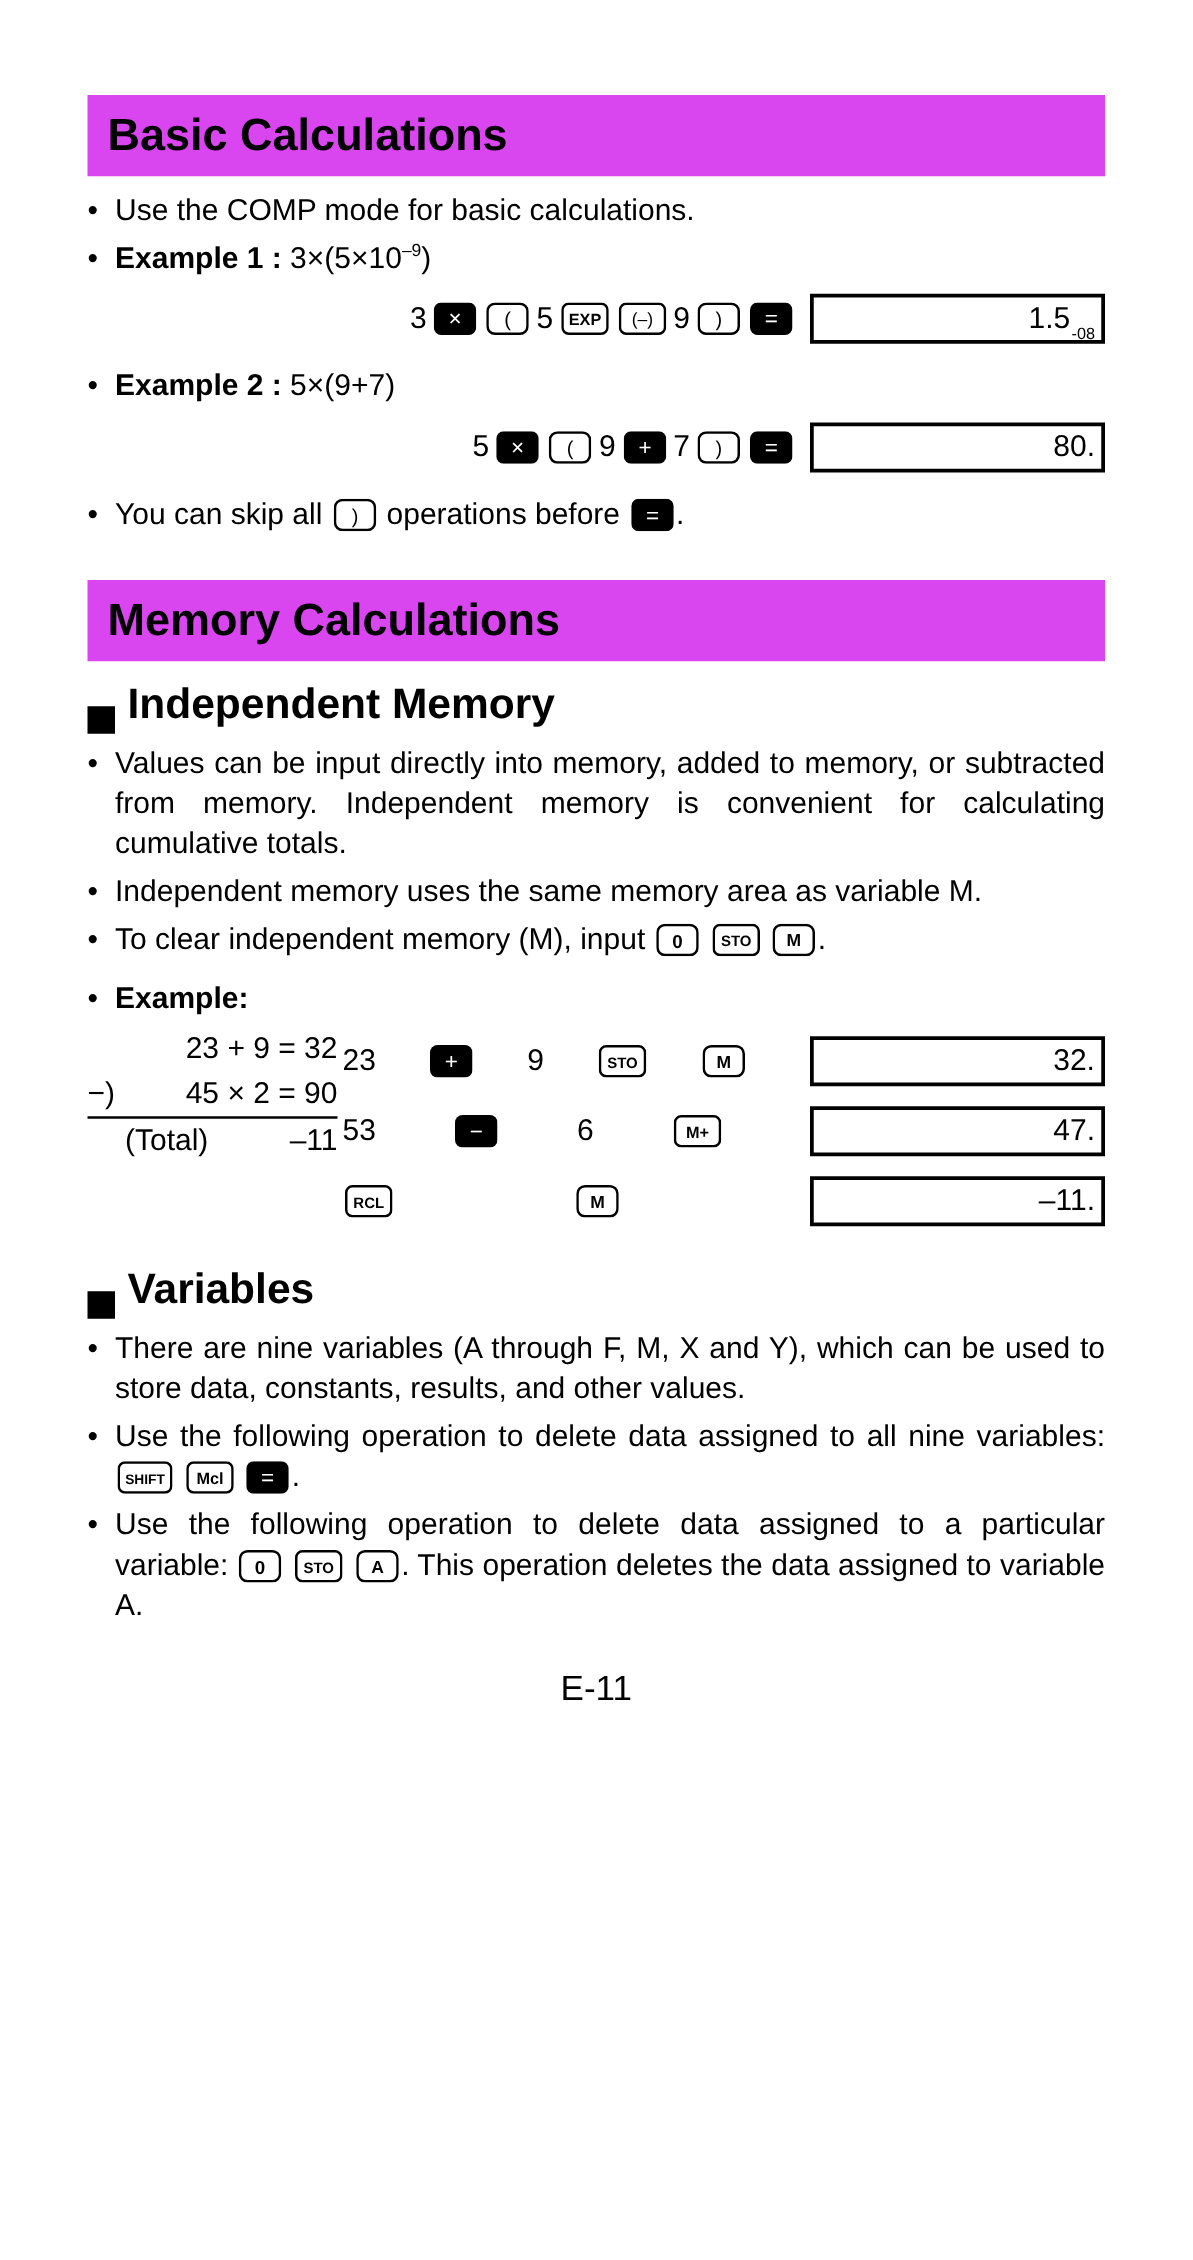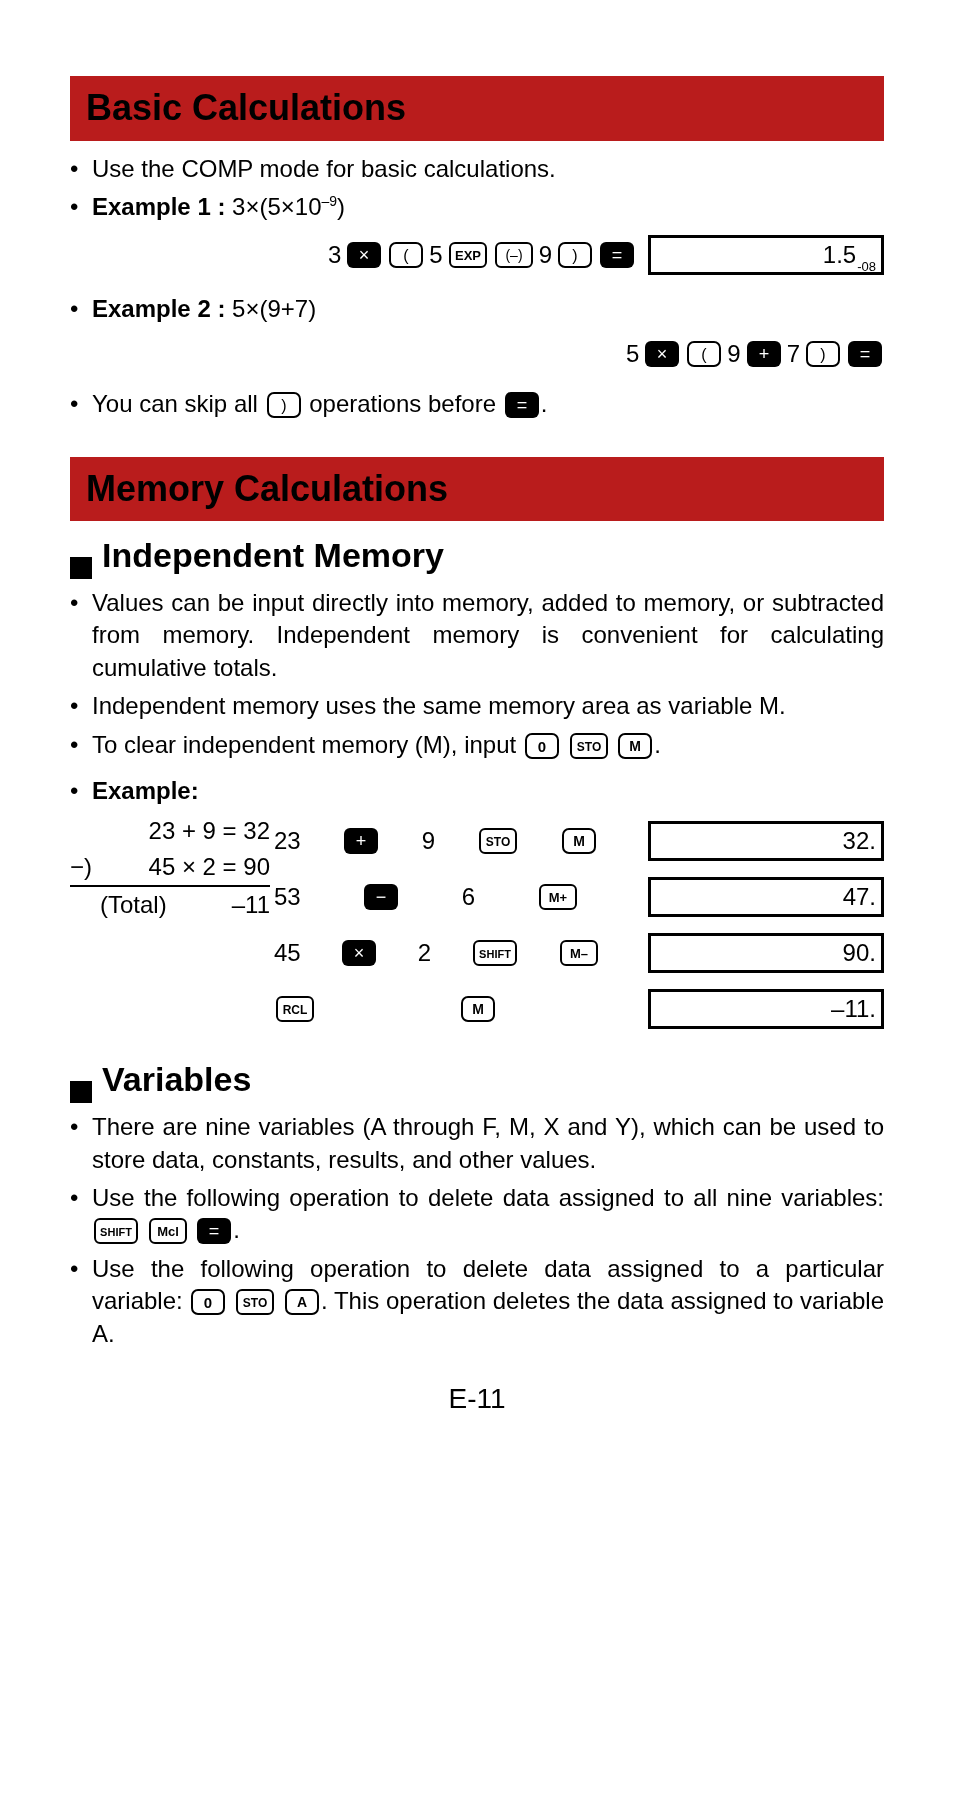--- a/index.html
+++ b/index.html
@@ -6,21 +6,21 @@
     font-family: Arial, Helvetica, sans-serif;
     margin: 0;
     padding: 60px 70px 40px 70px;
     width: 954px;
     box-sizing: border-box;
     color: #000;
     font-size: 24px;
     line-height: 1.35;
   }
   .section-title {
-    background: #b91c1c;
+    background: #d946ef;
     font-weight: bold;
     font-size: 36px;
     padding: 8px 16px;
     margin: 16px 0 12px 0;
   }
   .bullet-line {
     display: flex;
     align-items: flex-start;
     margin: 6px 0;
   }
@@ -239,20 +239,23 @@
   <svg class="key" width="34" height="26">
       <use href="#k-plus"></use>
     </svg>
   <span>7</span>
   <svg class="key" width="34" height="26">
       <use href="#k-rp"></use>
     </svg>
   <svg class="key" width="34" height="26">
       <use href="#k-eq"></use>
     </svg>
+  <div class="display-box">
+    <span>80.</span>
+  </div>
 </div>
 
 <div class="bullet-line">
   <div class="dot">•</div>
   <div class="content">
     <span>You can skip all </span><svg class="key" width="34" height="26">
         <use href="#k-rp"></use>
       </svg><span> operations before </span><svg class="key" width="34" height="26">
         <use href="#k-eq"></use>
       </svg><span>.</span>
@@ -334,36 +337,20 @@
         </svg>
       <span>6</span>
       <svg class="key" width="38" height="26">
           <use href="#k-mplus"></use>
         </svg>
       <div class="display-box">
           <span>47.</span>
         </div>
     </div>
     <div class="line">
-      <span>45</span>
-      <svg class="key" width="34" height="26">
-          <use href="#k-mult"></use>
-        </svg>
-      <span>2</span>
-      <svg class="key" width="44" height="26">
-          <use href="#k-shift"></use>
-        </svg>
-      <svg class="key" width="38" height="26">
-          <use href="#k-mminus"></use>
-        </svg>
-      <div class="display-box">
-          <span>90.</span>
-        </div>
-    </div>
-    <div class="line">
       <svg class="key" width="38" height="26">
           <use href="#k-rcl"></use>
         </svg>
       <svg class="key" width="34" height="26">
           <use href="#k-m"></use>
         </svg>
       <div class="display-box">
           <span>–11.</span>
         </div>
     </div>

